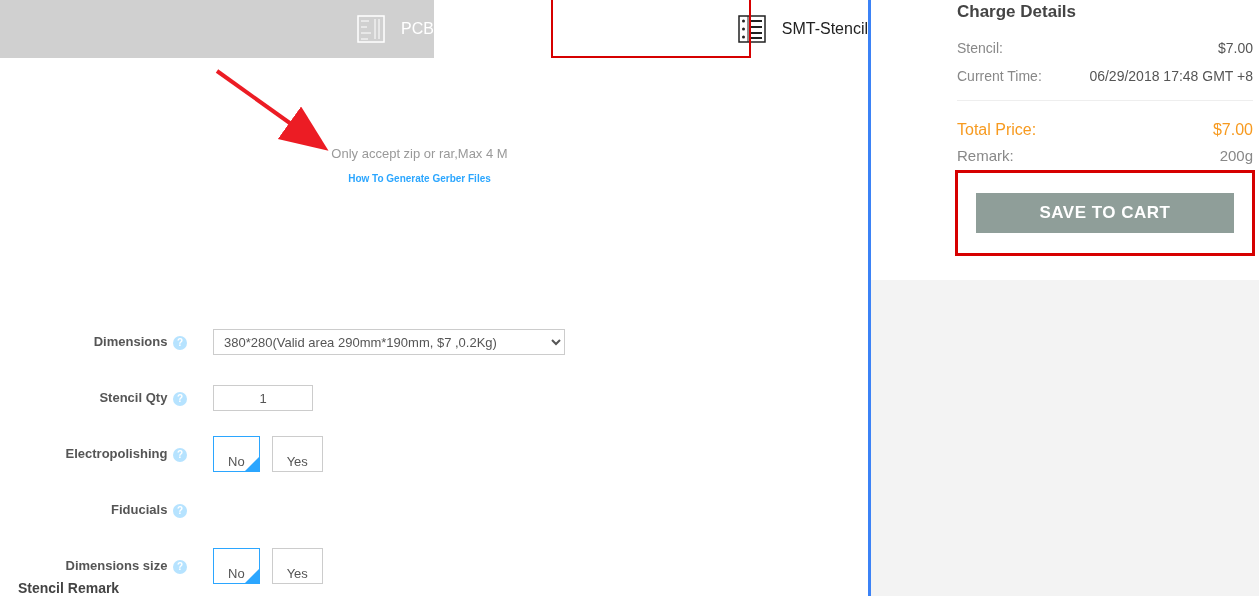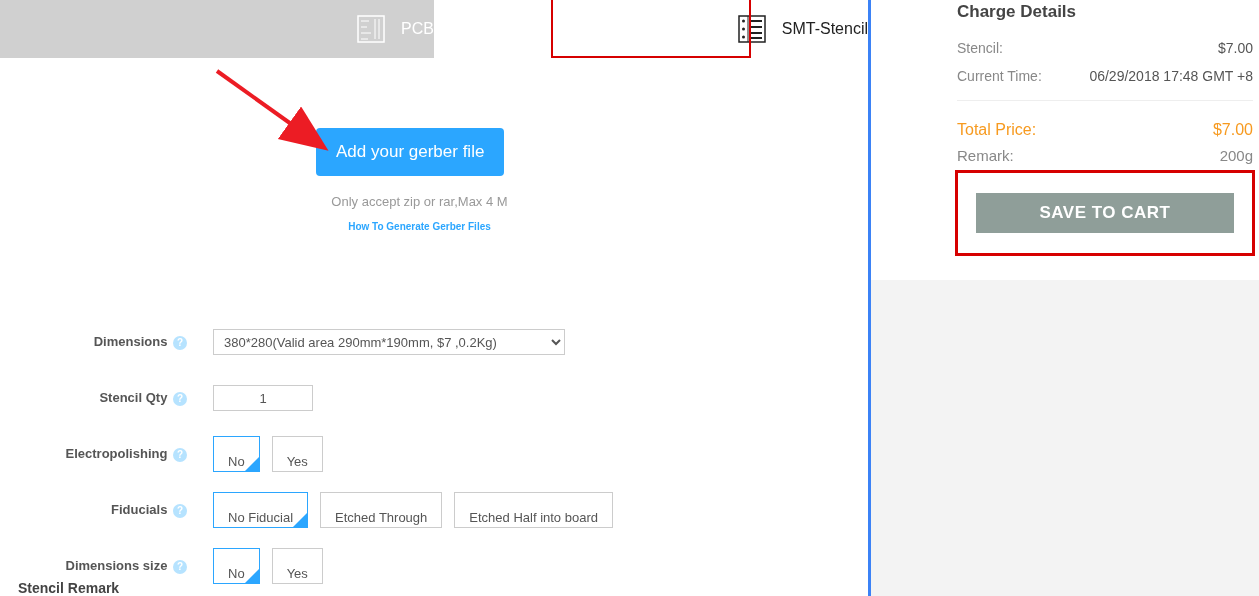--- a/index.html
+++ b/index.html
@@ -80,21 +80,20 @@
           <line x1="12" y1="23" x2="24" y2="23" stroke="#222" stroke-width="2"></line>
         </svg>
     </span>
     <span>SMT-Stencil</span>
     <div class="smt-highlight"></div>
   </div>
 </div>
 
 <div class="main-left">
   <div class="upload-area">
-    <button class="upload-btn">Add your gerber file</button>
     <div class="upload-hint">Only accept zip or rar,Max 4 M</div>
     <a href="#" class="upload-link">How To Generate Gerber Files</a>
   </div>
 
   <svg class="arrow" width="130" height="100">
     <defs>
         <marker id="ah" markerWidth="12" markerHeight="12" refX="10" refY="5" orient="auto">
           <polygon points="0,0 12,5 0,10" fill="#ec1c24"></polygon>
         </marker>
       </defs>
@@ -121,25 +120,20 @@
     <div class="form-row">
       <div class="form-label"><span>Electropolishing</span> <span class="help-icon">?</span></div>
       <div class="form-ctrl">
         <button class="opt-btn selected">No</button>
         <button class="opt-btn">Yes</button>
       </div>
     </div>
 
     <div class="form-row">
       <div class="form-label"><span>Fiducials</span> <span class="help-icon">?</span></div>
-      <div class="form-ctrl">
-        <button class="opt-btn selected">No Fiducial</button>
-        <button class="opt-btn">Etched Through</button>
-        <button class="opt-btn">Etched Half into board</button>
-      </div>
     </div>
 
     <div class="form-row">
       <div class="form-label"><span>Dimensions size</span> <span class="help-icon">?</span></div>
       <div class="form-ctrl">
         <button class="opt-btn selected">No</button>
         <button class="opt-btn">Yes</button>
       </div>
     </div>
   </div>

